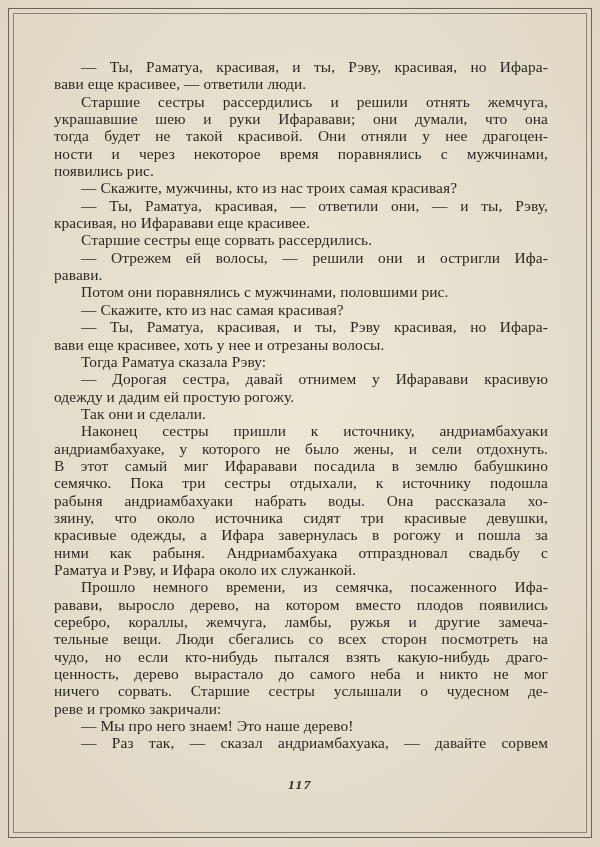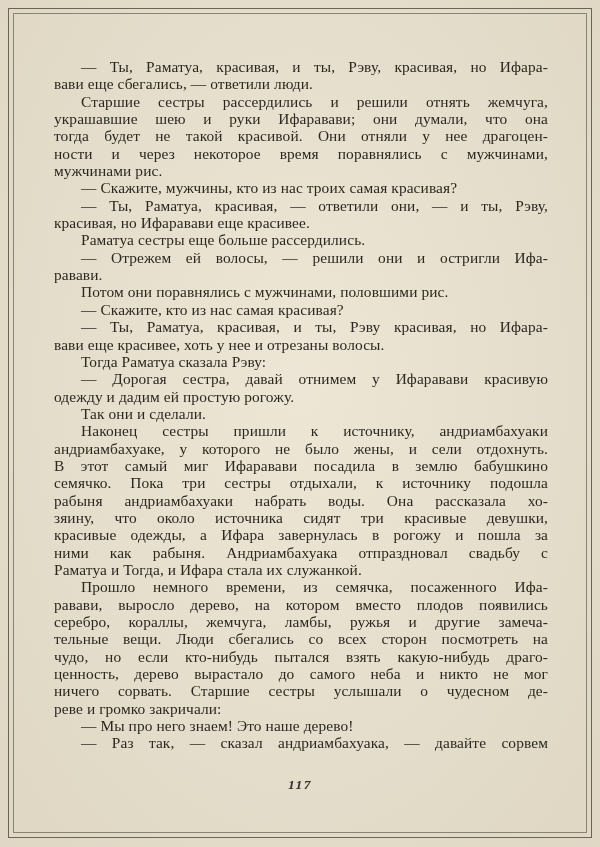--- a/index.html
+++ b/index.html
@@ -60,49 +60,49 @@
 </head>
 <body>
 
 <div class="paper"></div>
 <div class="frame-outer"></div>
 <div class="frame-inner"></div>
 
 <div class="text-block">
 
 <div class="line indent just">— Ты, Раматуа, красивая, и ты, Рэву, красивая, но Ифара-</div>
-    <div class="line">вави еще сбегались, — ответили люди.</div>
+    <div class="line">вави еще красивее, — ответили люди.</div>
     <div class="line indent just">Старшие сестры рассердились и решили отнять жемчуга,</div>
     <div class="line just">украшавшие шею и руки Ифаравави; они думали, что она</div>
     <div class="line just">тогда будет не такой красивой. Они отняли у нее драгоцен-</div>
     <div class="line just">ности и через некоторое время поравнялись с мужчинами,</div>
-    <div class="line">мужчинами рис.</div>
+    <div class="line">появились рис.</div>
     <div class="line indent">— Скажите, мужчины, кто из нас троих самая красивая?</div>
     <div class="line indent just">— Ты, Раматуа, красивая, — ответили они, — и ты, Рэву,</div>
     <div class="line">красивая, но Ифаравави еще красивее.</div>
-    <div class="line indent">Раматуа сестры еще больше рассердились.</div>
+    <div class="line indent">Старшие сестры еще сорвать рассердились.</div>
     <div class="line indent just">— Отрежем ей волосы, — решили они и остригли Ифа-</div>
     <div class="line">равави.</div>
     <div class="line indent">Потом они поравнялись с мужчинами, половшими рис.</div>
     <div class="line indent">— Скажите, кто из нас самая красивая?</div>
     <div class="line indent just">— Ты, Раматуа, красивая, и ты, Рэву красивая, но Ифара-</div>
     <div class="line">вави еще красивее, хоть у нее и отрезаны волосы.</div>
     <div class="line indent">Тогда Раматуа сказала Рэву:</div>
     <div class="line indent just">— Дорогая сестра, давай отнимем у Ифаравави красивую</div>
     <div class="line">одежду и дадим ей простую рогожу.</div>
     <div class="line indent">Так они и сделали.</div>
     <div class="line indent just">Наконец сестры пришли к источнику, андриамбахуаки</div>
     <div class="line just">андриамбахуаке, у которого не было жены, и сели отдохнуть.</div>
     <div class="line just">В этот самый миг Ифаравави посадила в землю бабушкино</div>
     <div class="line just">семячко. Пока три сестры отдыхали, к источнику подошла</div>
     <div class="line just">рабыня андриамбахуаки набрать воды. Она рассказала хо-</div>
     <div class="line just">зяину, что около источника сидят три красивые девушки,</div>
     <div class="line just">красивые одежды, а Ифара завернулась в рогожу и пошла за</div>
     <div class="line just">ними как рабыня. Андриамбахуака отпраздновал свадьбу с</div>
-    <div class="line">Раматуа и Тогда, и Ифара стала их служанкой.</div>
+    <div class="line">Раматуа и Рэву, и Ифара около их служанкой.</div>
     <div class="line indent just">Прошло немного времени, из семячка, посаженного Ифа-</div>
     <div class="line just">равави, выросло дерево, на котором вместо плодов появились</div>
     <div class="line just">серебро, кораллы, жемчуга, ламбы, ружья и другие замеча-</div>
     <div class="line just">тельные вещи. Люди сбегались со всех сторон посмотреть на</div>
     <div class="line just">чудо, но если кто-нибудь пытался взять какую-нибудь драго-</div>
     <div class="line just">ценность, дерево вырастало до самого неба и никто не мог</div>
     <div class="line just">ничего сорвать. Старшие сестры услышали о чудесном де-</div>
     <div class="line">реве и громко закричали:</div>
     <div class="line indent">— Мы про него знаем! Это наше дерево!</div>
     <div class="line indent just">— Раз так, — сказал андриамбахуака, — давайте сорвем</div>

